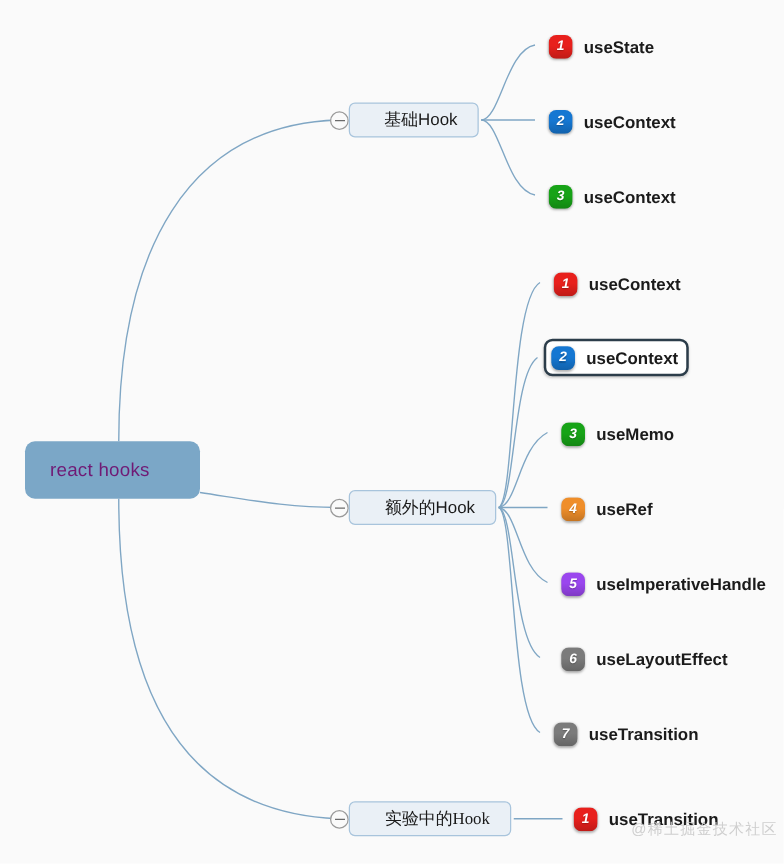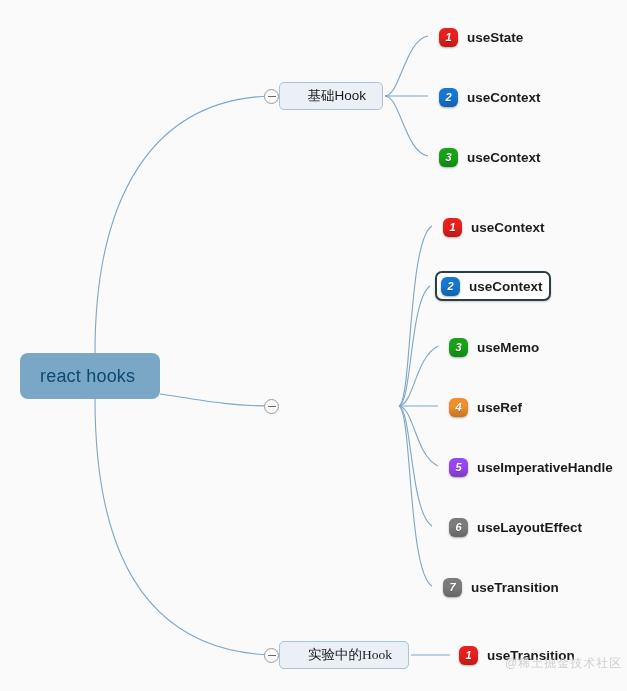--- a/index.html
+++ b/index.html
@@ -31,22 +31,22 @@
     width: 140px;
     height: 46px;
     background: #7ba7c7;
     border-radius: 8px;
     box-sizing: border-box;
     display: flex;
     align-items: center;
     padding-left: 20px;
   }
   .root-label {
-    color: #0c4a6e;
-    font-size: 18px;
+    color: #701a75;
+    font-size: 15px;
     letter-spacing: 0.2px;
     white-space: nowrap;
   }
 
   
   .branch-node {
     position: absolute;
     height: 28px;
     background: #eaf0f6;
     border: 1px solid #a8c4dc;
@@ -180,20 +180,23 @@
   <div class="leaf-node" style="left:433px; top:82px;">
     <span class="badge" style="background: linear-gradient(rgb(21, 119, 210) 0%, rgb(21, 119, 210) 45%, rgba(0, 0, 0, 0.18) 100%), rgb(21, 119, 210);">2</span>
     <span class="leaf-label">useContext</span>
   </div>
   <div class="leaf-node" style="left:433px; top:142px;">
     <span class="badge" style="background: linear-gradient(rgb(23, 163, 23) 0%, rgb(23, 163, 23) 45%, rgba(0, 0, 0, 0.18) 100%), rgb(23, 163, 23);">3</span>
     <span class="leaf-label">useContext</span>
   </div>
 
   <div class="collapse-toggle" style="left:264px; top:399px;"></div>
+  <div class="branch-node" style="left:279px; top:392px; width:118px;">
+    <span class="branch-label">额外的Hook</span>
+  </div>
 
   <div class="leaf-node" style="left:437px; top:212px;">
     <span class="badge" style="background: linear-gradient(rgb(232, 32, 28) 0%, rgb(232, 32, 28) 45%, rgba(0, 0, 0, 0.18) 100%), rgb(232, 32, 28);">1</span>
     <span class="leaf-label">useContext</span>
   </div>
   <div class="leaf-node selected" style="left:435px; top:271px;">
     <span class="badge" style="background: linear-gradient(rgb(21, 119, 210) 0%, rgb(21, 119, 210) 45%, rgba(0, 0, 0, 0.18) 100%), rgb(21, 119, 210);">2</span>
     <span class="leaf-label">useContext</span>
   </div>
   <div class="leaf-node" style="left:443px; top:332px;">

